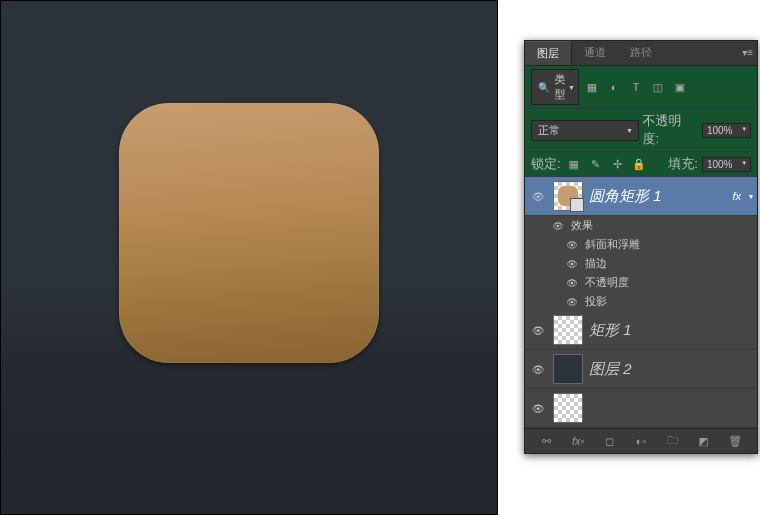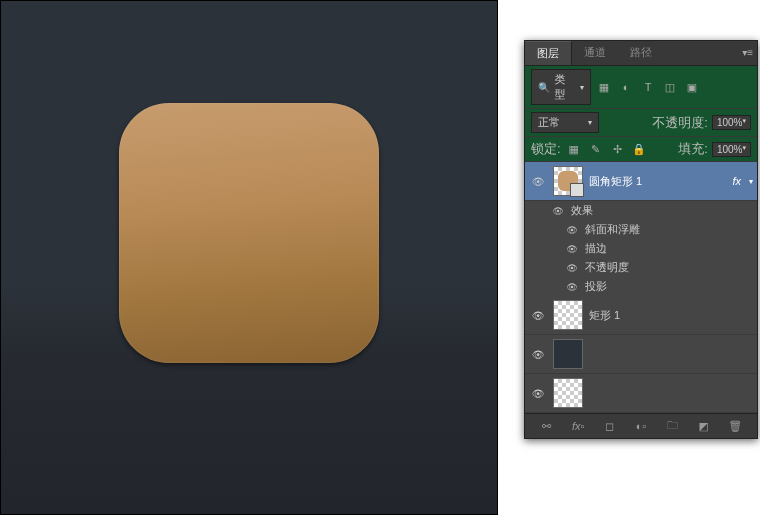--- a/index.html
+++ b/index.html
@@ -87,21 +87,21 @@
   cursor: pointer;
 }
 .label-txt { color: #bbb; font-size: 13px; }
 .pct-box {
   background: #3a3a3a;
   border: 1px solid #222;
   padding: 1px 4px;
   font-size: 10px;
   display: flex;
   align-items: flex-start;
-  gap: 0;
+  gap: 10px;
 }
 .layer-list {
   background: #454545;
   max-height: 300px;
   overflow: hidden;
 }
 .layer-row {
   display: flex;
   align-items: center;
   padding: 4px 4px;
@@ -142,21 +142,21 @@
   background: #c79c6e;
   border-radius: 6px;
 }
 .thumb-mini {
   position: absolute;
   right: -2px; bottom: -2px;
   width: 14px; height: 14px;
   background: #ddd;
   border: 1px solid #555;
 }
-.layer-name { flex: 1; font-size: 11px; }
+.layer-name { flex: 1; font-size: 15px; font-style: italic; }
 .fx-badge {
   font-style: italic;
   font-size: 11px;
   margin-right: 2px;
 }
 .effect-row {
   display: flex;
   align-items: center;
   padding: 2px 4px 2px 40px;
   gap: 6px;
@@ -185,34 +185,34 @@
 
 <div class="layers-panel">
   <div class="panel-tabs">
     <div class="panel-tab active">图层</div>
     <div class="panel-tab">通道</div>
     <div class="panel-tab">路径</div>
     <div class="panel-menu">▾≡</div>
   </div>
 
   <div class="panel-row">
-    <div class="dropdown" style="width:60px">
+    <div class="dropdown" style="width:48px">
       <span class="search-icon"></span>
       <span>类型</span>
       <span class="arrow">▾</span>
     </div>
     <div class="icon-btn">▦</div>
     <div class="icon-btn">◐</div>
     <div class="icon-btn">T</div>
     <div class="icon-btn">◫</div>
     <div class="icon-btn">▣</div>
   </div>
 
   <div class="panel-row">
-    <div class="dropdown" style="width:68px">
+    <div class="dropdown" style="width:108px">
       <span>正常</span>
       <span class="arrow">▾</span>
     </div>
     <span class="label-txt" style="margin-left:auto">不透明度:</span>
     <div class="pct-box">
       <span>100%</span>
       <span style="font-size:7px">▾</span>
     </div>
   </div>
 
@@ -265,20 +265,21 @@
 
     <div class="layer-row">
       <div class="eye-col">👁</div>
       <div class="thumb checker"></div>
       <div class="layer-name">矩形 1</div>
     </div>
 
     <div class="layer-row">
       <div class="eye-col">👁</div>
       <div class="thumb dark"></div>
+      <div class="layer-name">图层 2</div>
     </div>
 
     <div class="layer-row">
       <div class="eye-col">👁</div>
       <div class="thumb checker"></div>
     </div>
 
   </div>
 
   <div class="panel-footer">

